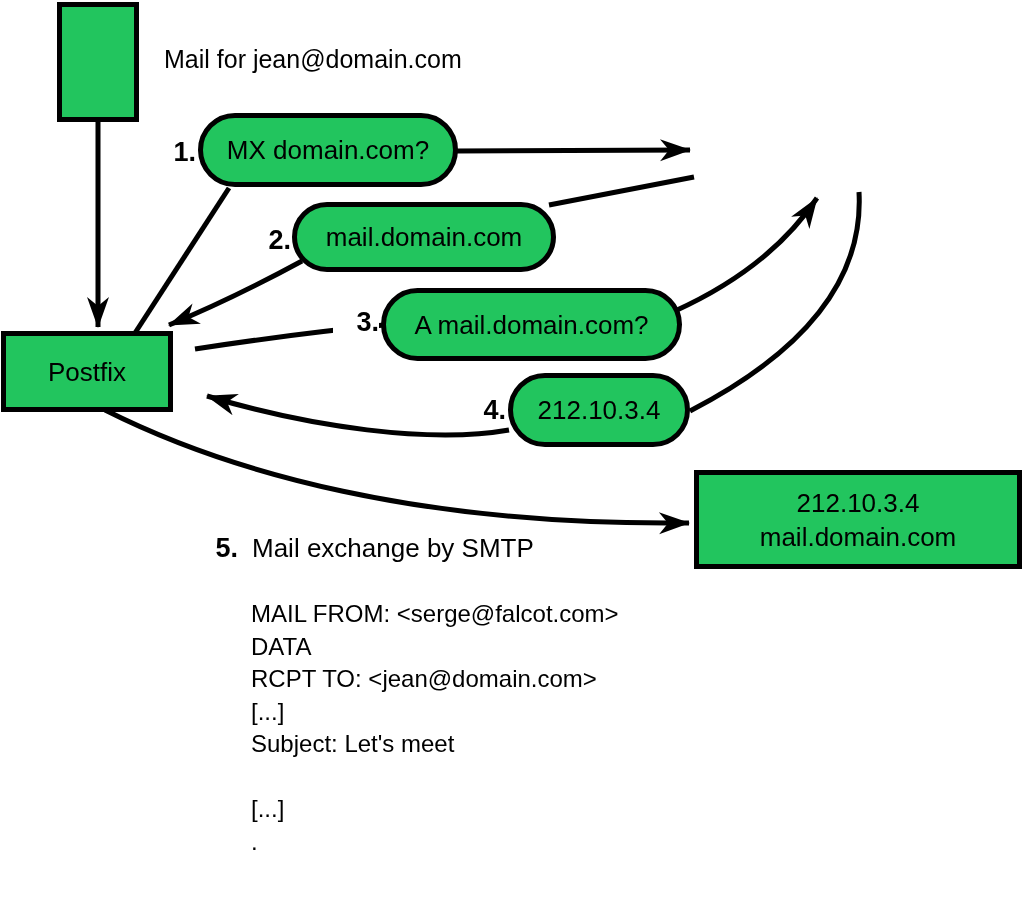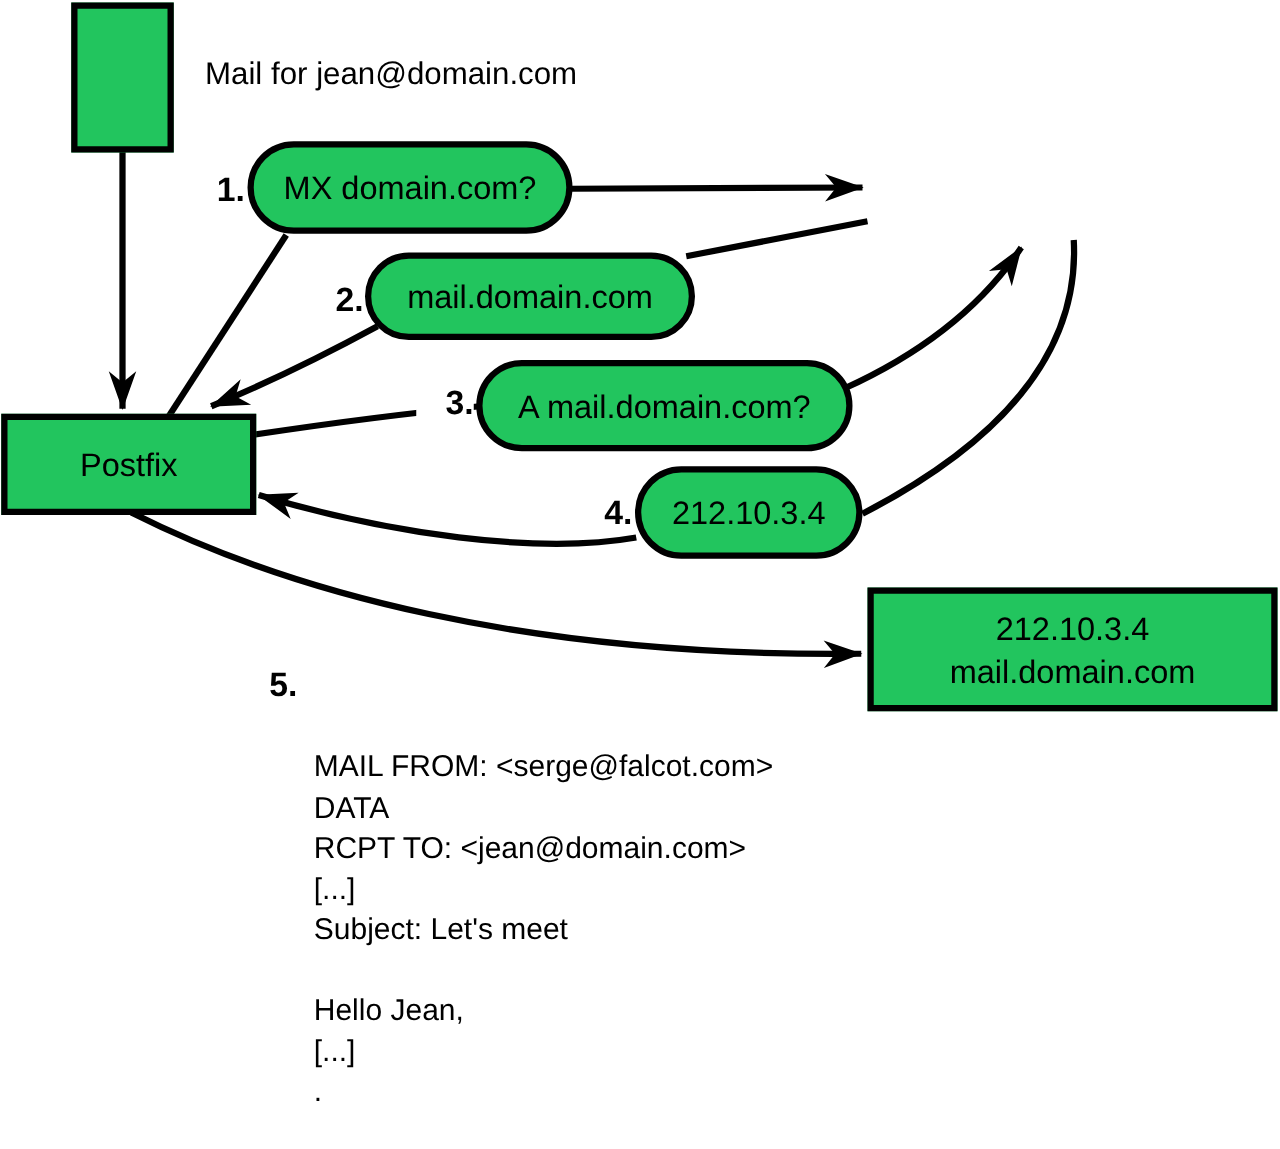--- a/index.html
+++ b/index.html
@@ -80,21 +80,21 @@
       <path d="M509,430 C430,444 310,427 207,396" marker-end="url(#arrow)"></path>
       <path d="M105,410 C230,473 420,526 689,523" marker-end="url(#arrow)"></path>
     </g>
   </svg>
 
   <div class="node" style="left:57px; top:2px; width:82px; height:120px;"></div>
 
   <div class="freetext" style="left:164px; top:42px;">Mail for jean@domain.com</div>
 
 
-  <div class="node" style="left:1px; top:331px; width:204px; height:81px;">
+  <div class="node" style="left:1px; top:331px; width:172px; height:81px;">
     <span>Postfix</span>
   </div>
 
   <div class="node" style="left:694px; top:470px; width:328px; height:99px;">
     <span>
       <span style="display:block;">212.10.3.4</span>
       <span style="display:block;">mail.domain.com</span>
     </span>
   </div>
 
@@ -112,26 +112,26 @@
   <div class="node pill" style="left:381px; top:288px; width:301px; height:73px;">
     <span>A mail.domain.com?</span>
   </div>
 
   <div class="num" style="left:460px; top:393px;">4.</div>
   <div class="node pill" style="left:508px; top:373px; width:182px; height:74px;">
     <span>212.10.3.4</span>
   </div>
 
   <div class="num" style="left:192px; top:531px;">5.</div>
+  <div class="step5-label" style="left:252px; top:531px;">Mail exchange by SMTP</div>
 
   <div class="smtp-block">
     <div class="smtp-line">MAIL FROM: &lt;serge@falcot.com&gt;</div>
     <div class="smtp-line">DATA</div>
     <div class="smtp-line">RCPT TO: &lt;jean@domain.com&gt;</div>
     <div class="smtp-line">[...]</div>
     <div class="smtp-line">Subject: Let's meet</div>
     <div class="smtp-line"></div>
-    <div class="smtp-line">Hello Jean,</div>
     <div class="smtp-line">[...]</div>
     <div class="smtp-line">.</div>
   </div>
 
 </div>
 
 </body></html>

